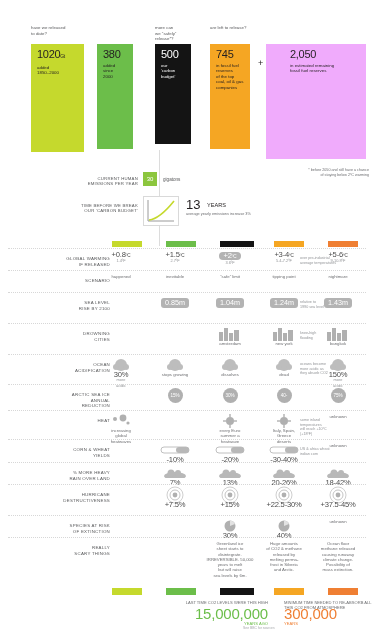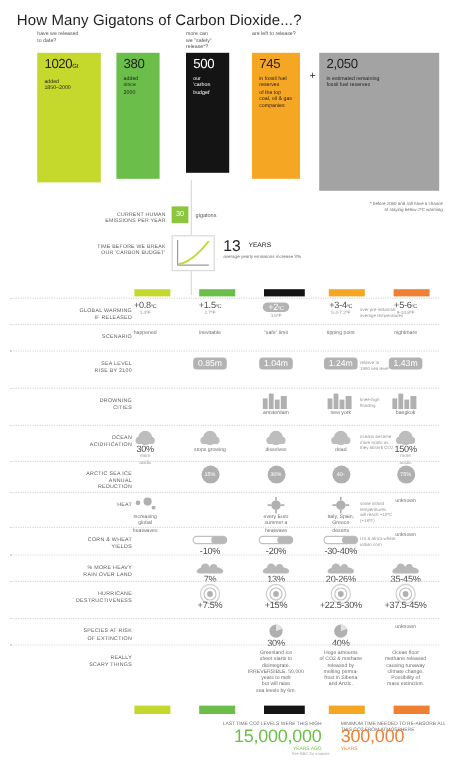--- a/index.html
+++ b/index.html
@@ -57,21 +57,20 @@
   .fswatch{position:absolute;height:7px;top:588px;}
   .fblk{position:absolute;font-size:4.1px;line-height:5.2px;color:#6d6e71;}
   .fbig{font-size:15px;letter-spacing:-.2px;}
   .credit{position:absolute;left:243px;top:626px;font-size:3.4px;color:#a7a9ac;}
 </style>
 </head>
 <body>
 
 <div class="page">
 
-  <div class="title">How Many Gigatons of Carbon Dioxide...?</div>
 
   <div class="colhead" id="ch0" style="white-space:pre-line">have we released
 to date?</div>
   <div class="colhead" id="ch1" style="white-space:pre-line">more can
 we "safely"
 release*?</div>
   <div class="colhead" id="ch2" style="white-space:pre-line">are left to release?</div>
 
   <div id="topbars">
       <div class="bar" style="left: 31px; top: 44px; width: 53px; height: 108px; background: rgb(197, 217, 45); color: rgb(35, 31, 32); padding: 5px 5px 0px 6px; box-sizing: border-box;">
@@ -92,21 +91,21 @@
 budget'</div>
       </div>
       <div class="bar" style="left: 210px; top: 44px; width: 40px; height: 105px; background: rgb(245, 166, 35); color: rgb(35, 31, 32); padding: 5px 5px 0px 6px; box-sizing: border-box;">
         <div class="num">745</div>
         <div class="sub" style="white-space: pre-line;">in fossil fuel
 reserves
 of the top
 coal, oil &amp; gas
 companies</div>
       </div>
-      <div class="bar" style="left: 266px; top: 44px; width: 100px; height: 115px; background: #a3a3a3; color: rgb(35, 31, 32); padding: 5px 5px 0px 6px; box-sizing: border-box;">
+      <div class="bar" style="left: 266px; top: 44px; width: 100px; height: 115px; background: #f0abfc; color: rgb(35, 31, 32); padding: 5px 5px 0px 24px; box-sizing: border-box;">
         <div class="num">2,050</div>
         <div class="sub" style="white-space: pre-line;">in estimated remaining
 fossil fuel reserves</div>
       </div>
     </div>
   <div class="plus">+</div>
   <div class="footnote" style="white-space:pre-line">* before 2050 and still have a chance
 of staying below 2ºC warming</div>
 
   <div class="vline"></div>
@@ -442,21 +441,21 @@
         <div class="val" style="white-space: pre-line;">20-26%</div>
       </div>
       <div class="cell" style="left: 312px; top: 466px; width: 52px;">
         <div class="ico" style="display: flex; justify-content: center; align-items: center; height: 14px;">
           <svg width="24" height="10">
             <ellipse cx="12" cy="8" rx="11" ry="4" fill="#b8b8b8"></ellipse>
             <circle cx="8" cy="5" r="3.5" fill="#b8b8b8"></circle>
             <circle cx="15" cy="5" r="3" fill="#b8b8b8"></circle>
           </svg>
         </div>
-        <div class="val" style="white-space: pre-line;">35-45%</div>
+        <div class="val" style="white-space: pre-line;">18-42%</div>
       </div>
       <div class="hr" style="top: 462px;"></div>
       <div class="rowlabel" style="left: 6px; top: 492px; white-space: pre-line;">HURRICANE
 DESTRUCTIVENESS</div>
       <div class="cell" style="left: 149px; top: 488px; width: 52px;">
         <div class="ico" style="display: flex; justify-content: center; align-items: center; height: 14px;">
           <svg width="20" height="18">
             <circle cx="10" cy="9" r="8" fill="none" stroke="#cfcfcf"></circle>
             <circle cx="10" cy="9" r="5" fill="none" stroke="#c4c4c4"></circle>
             <circle cx="10" cy="9" r="2.4" fill="#b0b0b0"></circle>

